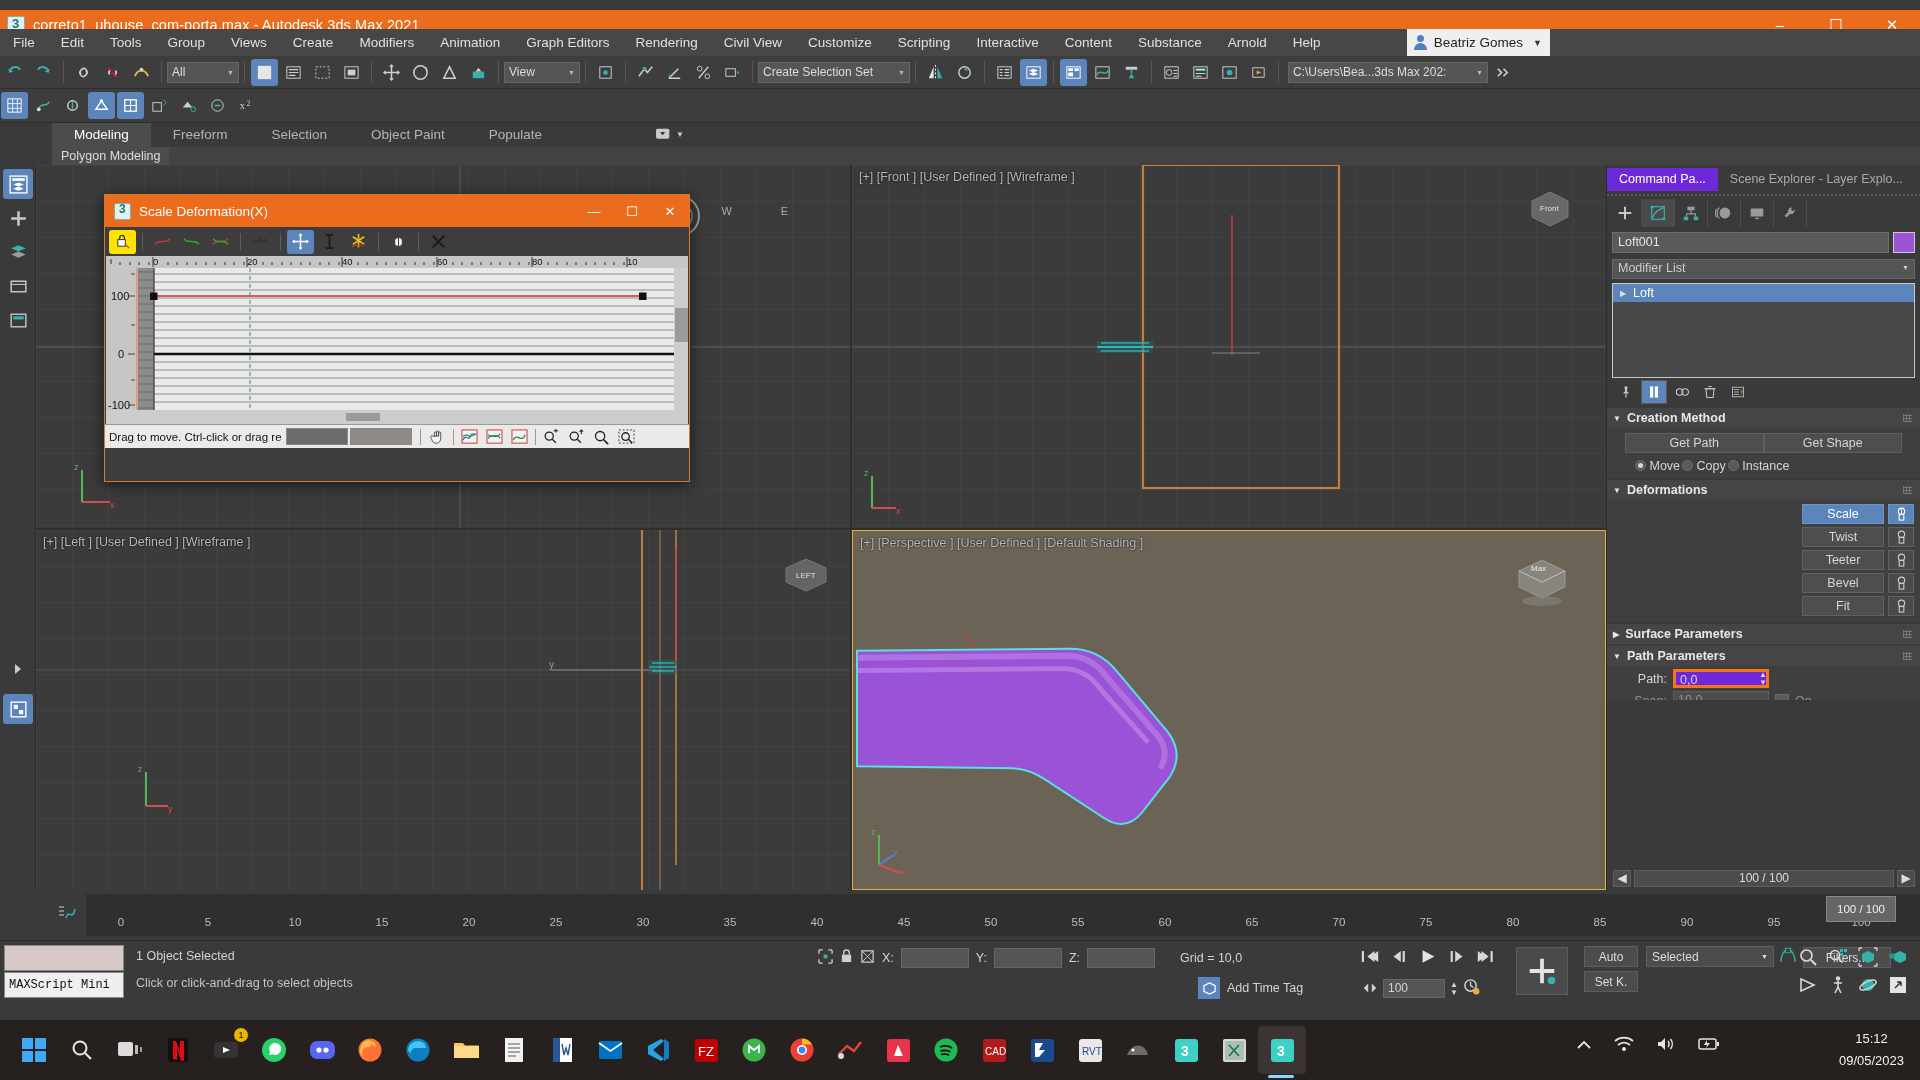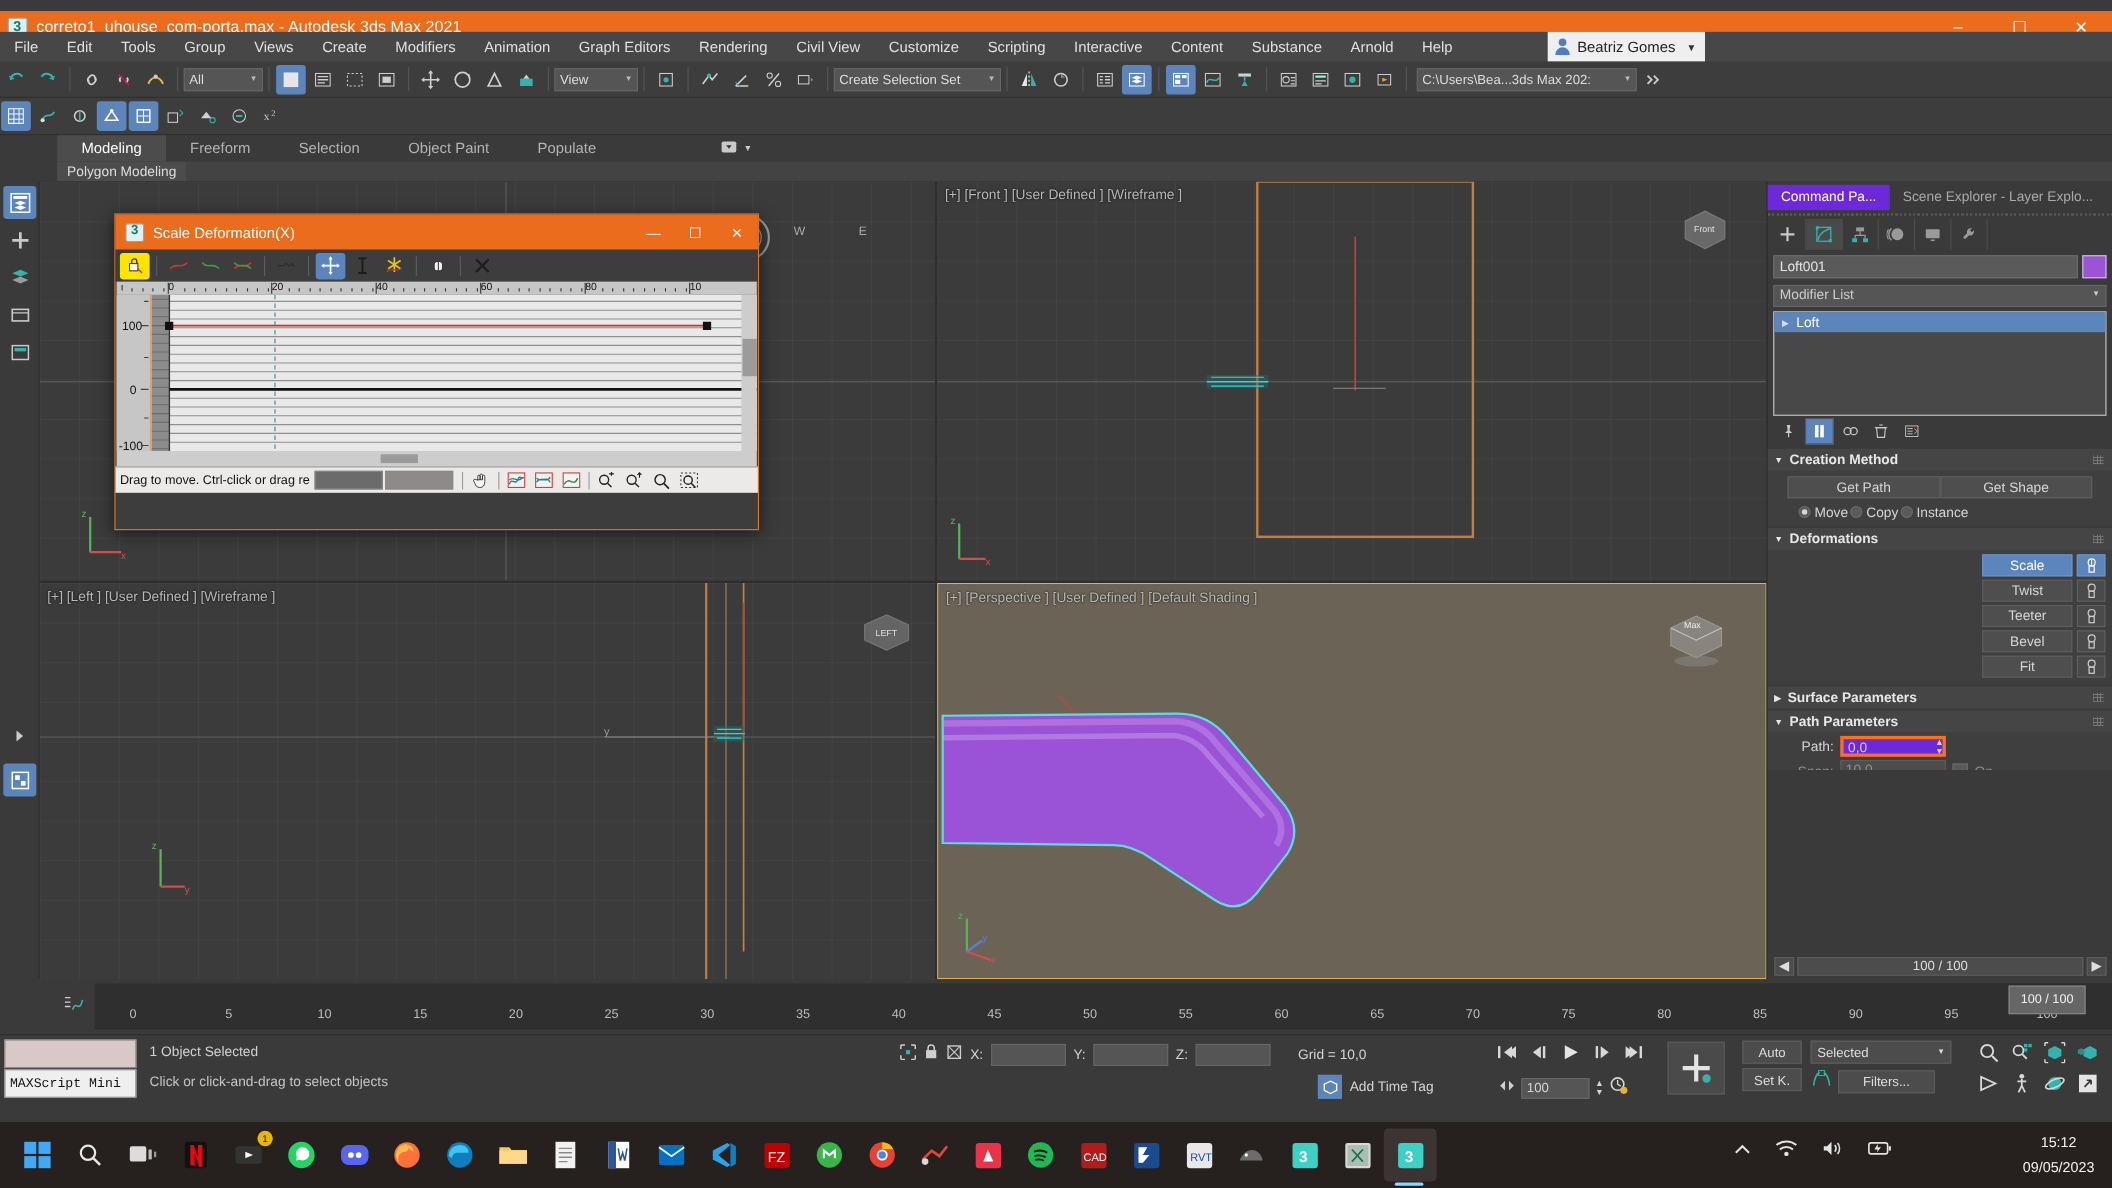--- a/index.html
+++ b/index.html
@@ -1007,21 +1007,21 @@
           <path d="M18 5v26M5 18h26" stroke="#e4e4e4" stroke-width="4"></path>
           <circle cx="28" cy="28" r="4" fill="#34b3ac"></circle>
         </svg>
     </div>
 
     <div style="position:absolute;left:1584px;top:5px;display:flex;flex-direction:column;gap:4px">
       <div class="sb-btn" style="width:54px;height:21px">Auto</div>
       <div class="sb-btn" style="width:54px;height:21px">Set K.</div>
     </div>
 
-    <div style="position:absolute;left:1646px;top:5px;display:flex;flex-direction:column;gap:4px">
+    <div style="position:absolute;left:1646px;top:5px;display:flex;flex-direction:row;gap:4px">
       <div class="sb-btn" style="width:128px;height:21px;justify-content:space-between;padding:0 5px">
         <span>Selected</span>
         <span style="font-size:7px">▼</span>
       </div>
       <div style="display:flex;gap:5px;align-items:center">
         <span><svg width="20" height="19" viewBox="0 0 22 20">
               <path d="M3 17c1-10 4-12 6-13M19 17c-1-10-4-12-6-13" stroke="#34b3ac" stroke-width="1.6" fill="none"></path>
               <rect x="8" y="2" width="6" height="5" fill="none" stroke="#34b3ac"></rect>
             </svg></span>
         <div class="sb-btn" style="width:88px;height:21px">Filters...</div>

